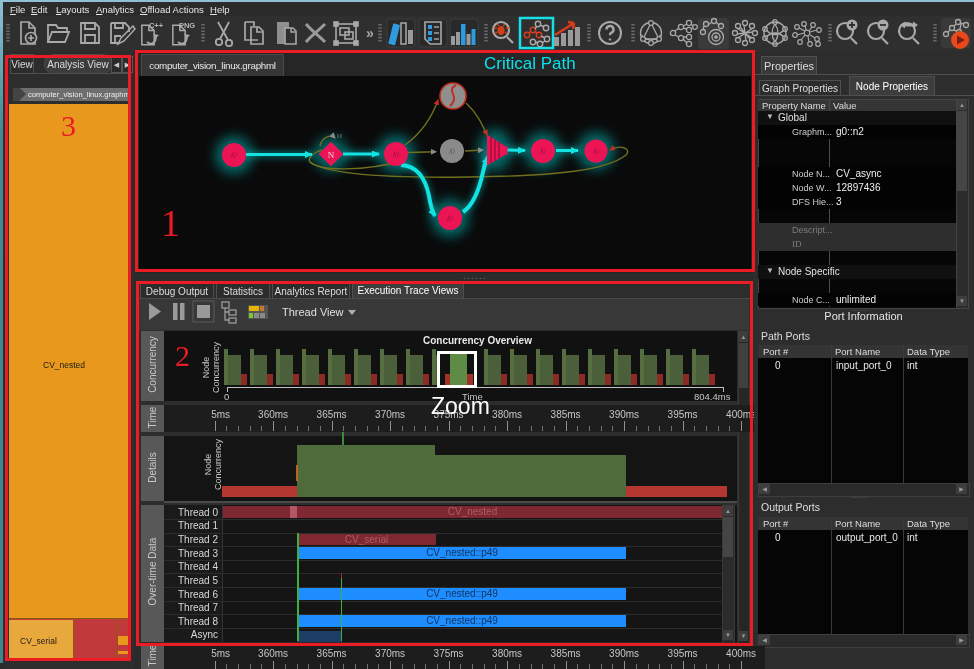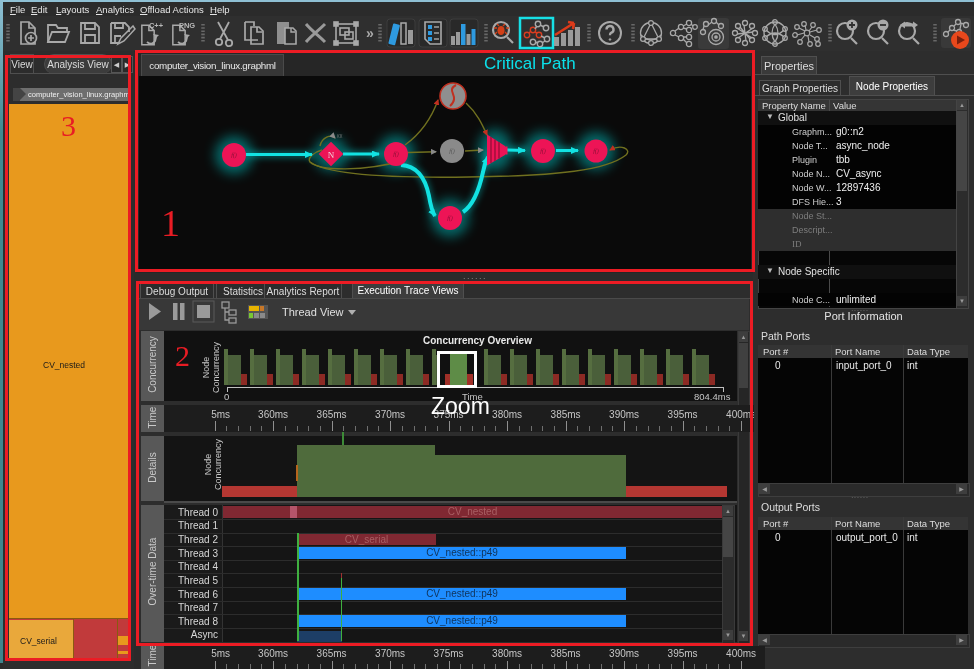--- a/index.html
+++ b/index.html
@@ -323,42 +323,31 @@
 <div class="ab" style="left:829px;top:100px;width:1px;height:207px;background:#4a4a4a;"></div>
 
 <div class="prow" style="top:111px;background:#101010;">
       <span class="ab" style="left:8px;top:1px;color:#bbb;font-size:8px;">▼</span>
       <span class="ab" style="left:20px;top:1px;color:#e0e0e0;">Global</span>
     </div>
 <div class="prow" style="top:125px;background:#030303;">
       <span class="pname">Graphm...</span>
       <span class="pval">g0::n2</span>
     </div>
-<div class="prow" style="top:139px;background:#030303;">
-      <span class="pname">Node T...</span>
-      <span class="pval">async_node</span>
-    </div>
-<div class="prow" style="top:153px;background:#030303;">
-      <span class="pname">Plugin</span>
-      <span class="pval">tbb</span>
-    </div>
 <div class="prow" style="top:167px;background:#030303;">
       <span class="pname">Node N...</span>
       <span class="pval">CV_async</span>
     </div>
 <div class="prow" style="top:181px;background:#030303;">
       <span class="pname">Node W...</span>
       <span class="pval">12897436</span>
     </div>
 <div class="prow" style="top:195px;background:#030303;">
       <span class="pname">DFS Hie...</span>
       <span class="pval">3</span>
-    </div>
-<div class="prow" style="top:209px;background:#2e2e2e;">
-      <span class="pname" style="color:#7d7d7d;">Node St...</span>
     </div>
 <div class="prow" style="top:223px;background:#2e2e2e;">
       <span class="pname" style="color:#7d7d7d;">Descript...</span>
     </div>
 <div class="prow" style="top:237px;background:#2e2e2e;font-family:Liberation Serif, serif;">
       <span class="pname" style="color:#7d7d7d;">ID</span>
     </div>
 <div class="prow" style="top:265px;background:#101010;">
       <span class="ab" style="left:8px;top:1px;color:#bbb;font-size:8px;">▼</span>
       <span class="ab" style="left:20px;top:1px;color:#e0e0e0;">Node Specific</span>
@@ -492,21 +481,21 @@
           <text x="311" y="144">f()</text>
 </g>
 <text x="313" y="77" fill="#555" font-size="6" text-anchor="middle" font-style="italic">f()</text>
 </g>
 </svg>
 <div class="ab" style="left:484px;top:54px;width:120px;color:#0be0ea;font-size:17px;z-index:52;">Critical Path</div>
 
 <div class="ab" style="left:136px;top:281px;width:614px;height:365px;background:#2d2d2d;"></div>
 <div class="tab" style="left:140px;top:283px;width:72px;height:15px;font-size:10px;line-height:15px;">Debug Output</div>
 <div class="tab" style="left:216px;top:283px;width:52px;height:15px;font-size:10px;line-height:15px;">Statistics</div>
-<div class="tab" style="left:264px;top:283px;width:76px;height:15px;font-size:10px;line-height:15px;">Analytics Report</div>
+<div class="tab" style="left:272px;top:283px;width:76px;height:15px;font-size:10px;line-height:15px;">Analytics Report</div>
 <div class="tab" style="left:352px;top:281px;width:110px;height:17px;font-size:10px;line-height:17px;background:#3d3d3d;color:#fff;">Execution Trace Views</div>
 <div class="ab" style="left:136px;top:298px;width:614px;height:1px;background:#4a4a4a;"></div>
 <div class="ab" style="left:137px;top:299px;width:612px;height:31px;background:#383838;"></div>
     <svg class="ab" style="left:136px;top:298px;" width="614" height="32" viewBox="0 0 614 32">
 <path d="M13,5 L25,13.5 L13,22 z" fill="#9a9a9a"></path>
 <rect x="37" y="5" width="4.5" height="17" fill="#9a9a9a"></rect>
       <rect x="44" y="5" width="4.5" height="17" fill="#9a9a9a"></rect>
 <rect x="57" y="3" width="21" height="21" fill="none" stroke="#5a5a5a"></rect>
       <rect x="61" y="7" width="13" height="13" fill="#9a9a9a"></rect>
 <g fill="none" stroke="#9a9a9a" stroke-width="1.3">

